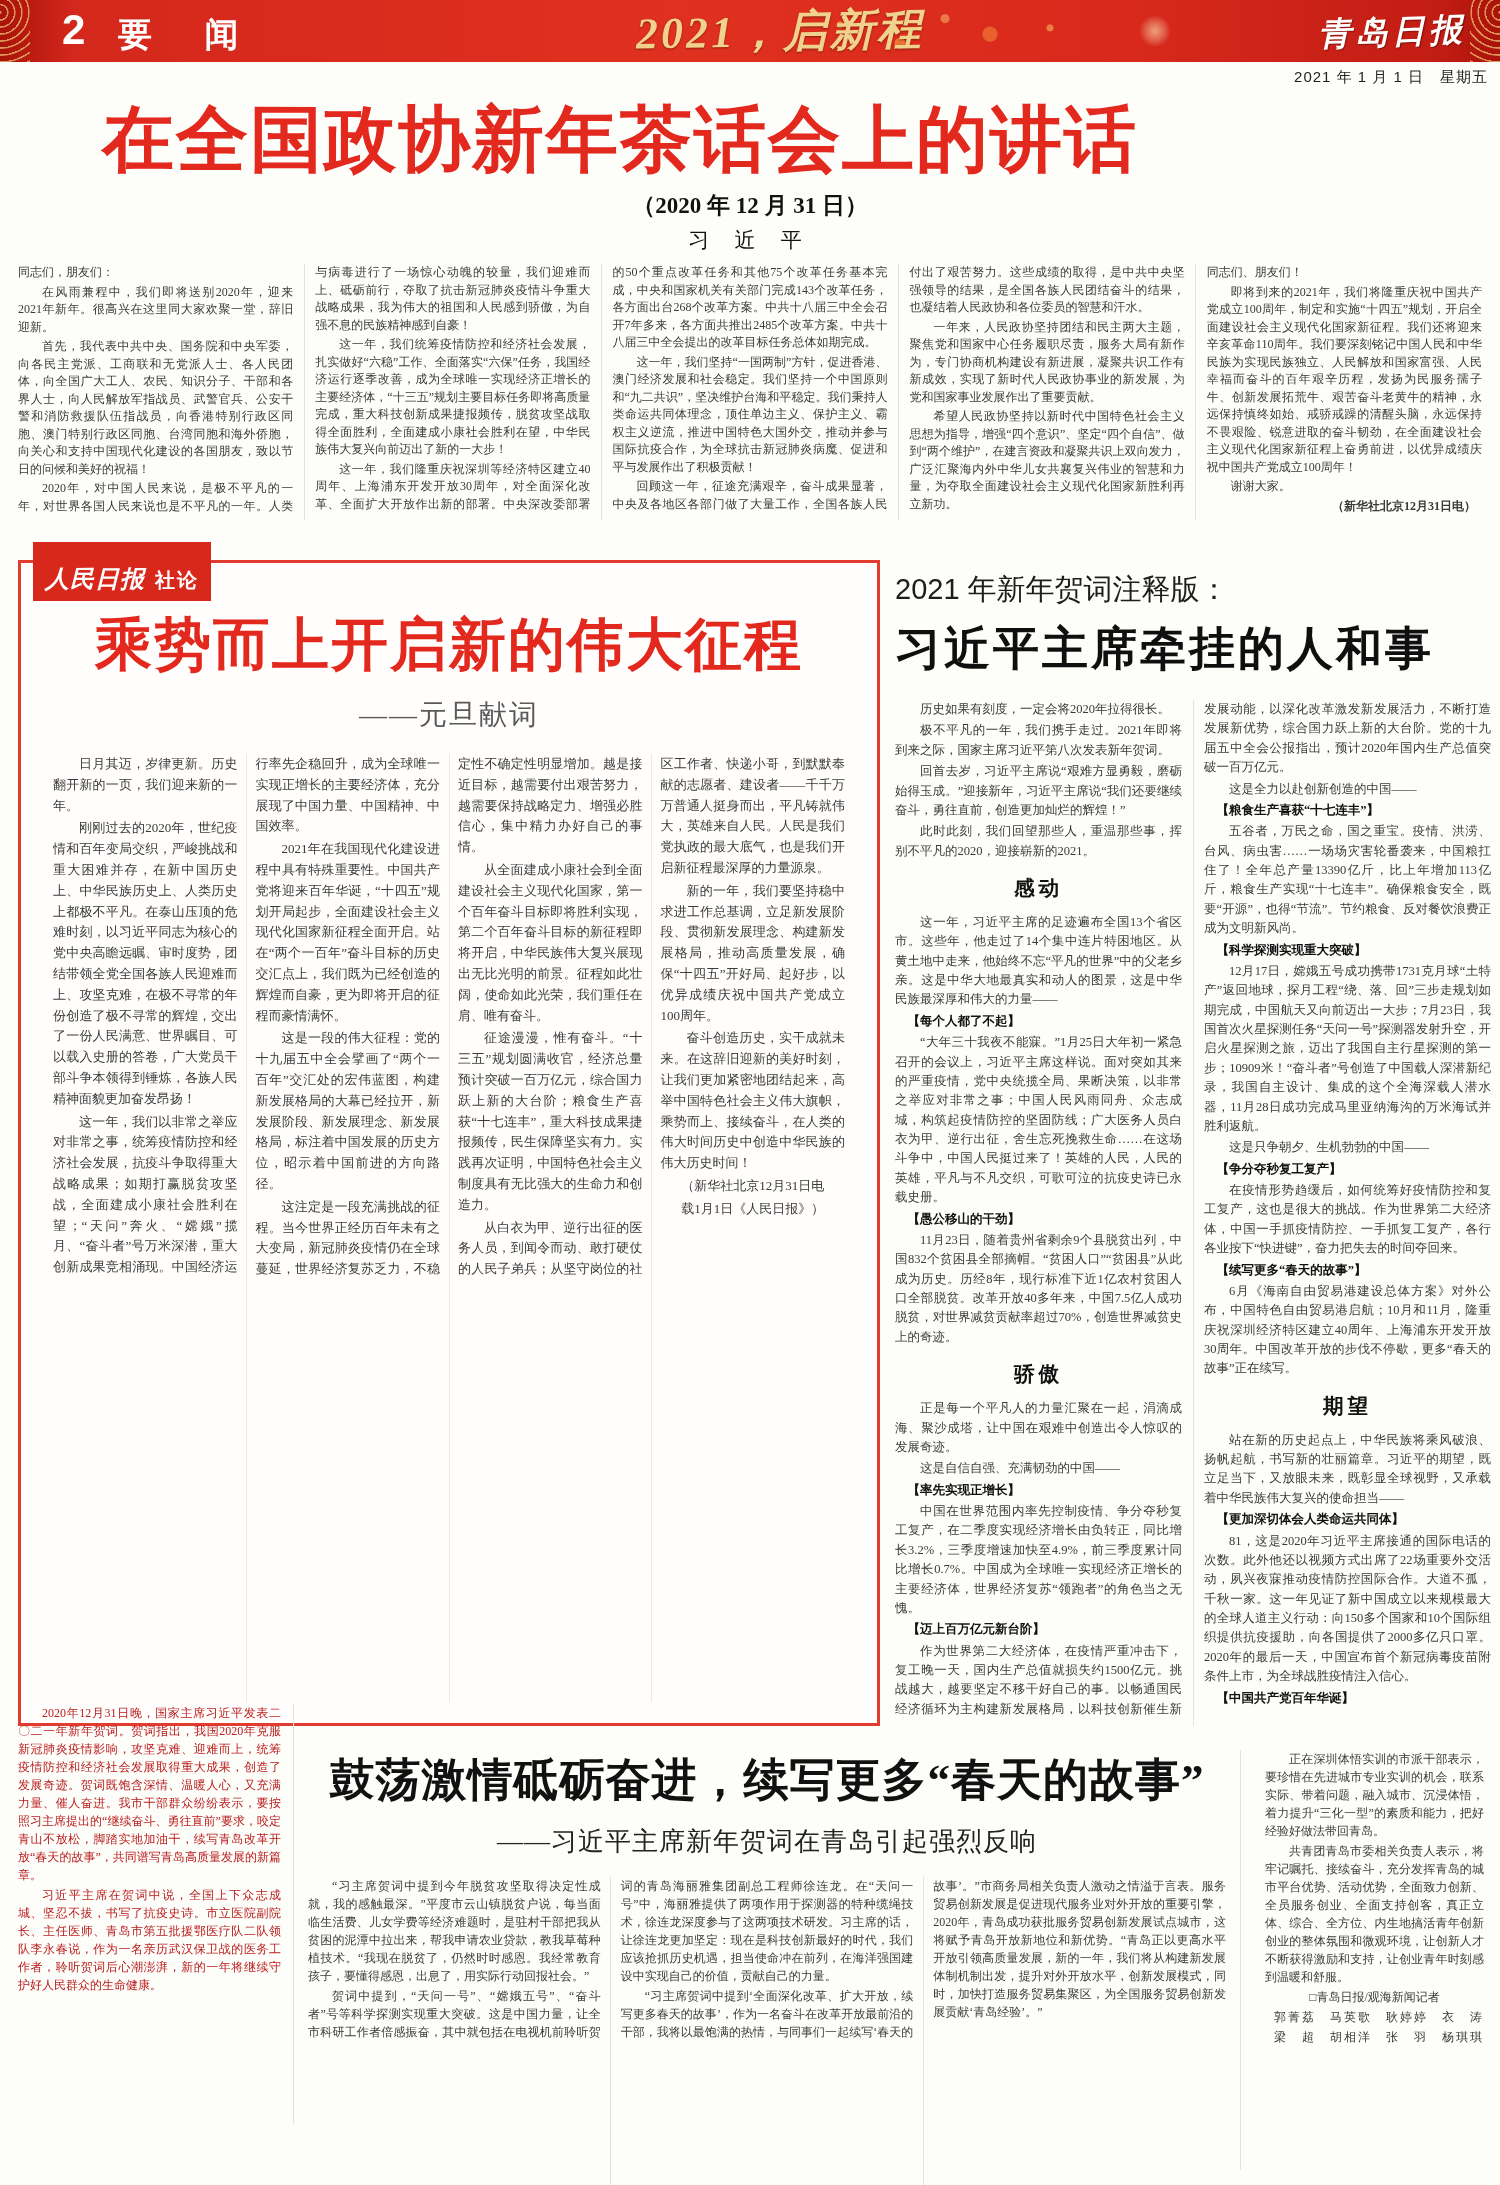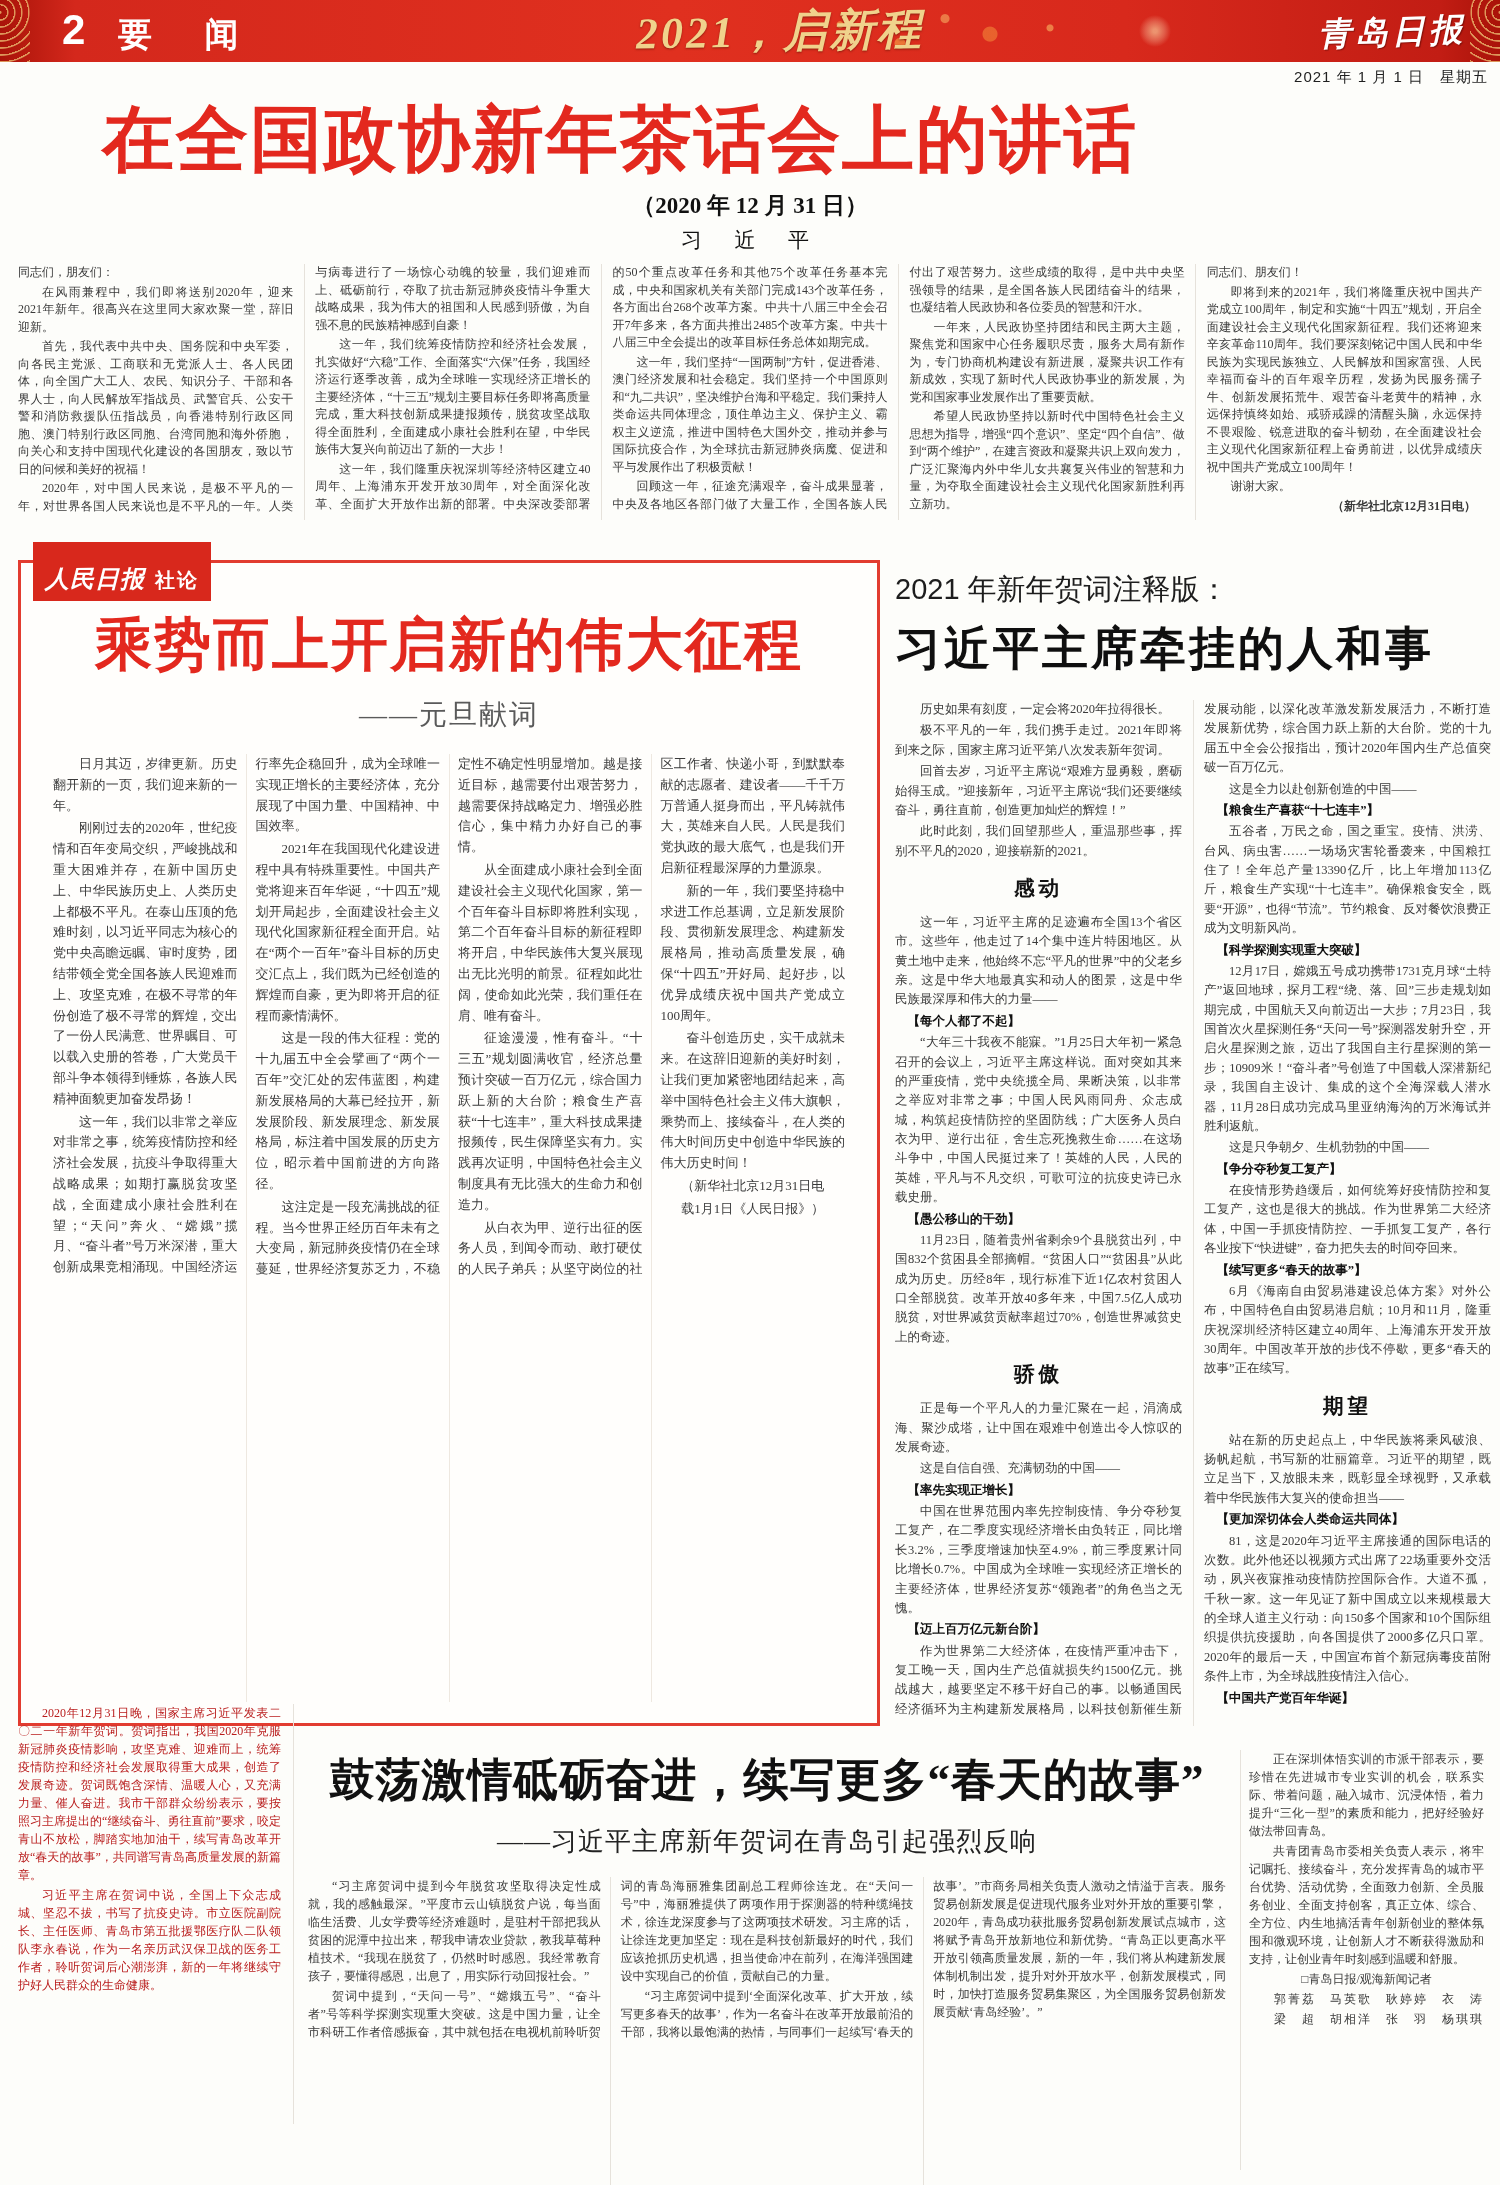--- a/index.html
+++ b/index.html
@@ -54,21 +54,21 @@
   .speech-headline {
     position:absolute; left:0; top:92px; width:1240px; text-align:center;
     font-size:72px; font-weight:900; color:#e3281e; letter-spacing:2px; white-space:nowrap;
   }
   .speech-date {
     position:absolute; left:0; top:190px; width:1500px; text-align:center;
     font-size:23px; font-weight:700; color:#111;
   }
   .speech-author {
     position:absolute; left:0; top:226px; width:1500px; text-align:center;
-    font-size:21px; color:#111; letter-spacing:10px;font-family:Liberation Mono, monospace;
+    font-size:21px; color:#111; letter-spacing:10px;
   }
   .speech-body {
     position:absolute; left:18px; top:264px; width:1464px; height:256px;
     column-count:5; column-gap:22px; column-rule:1px solid #e6e2db;
     font-size:12px; line-height:1.46; text-align:justify; overflow:hidden; color:#3a3a3a;
   }
   
   .editorial-box {
     position:absolute; left:18px; top:560px; width:862px; height:1166px;
     border:3px solid #e23c30; background:#fffefc;
@@ -111,21 +111,21 @@
   }
   .q-sub { text-align:center; font-size:26px; color:#222; margin-top:14px; letter-spacing:1px; }
   .q-body {
     margin-top:18px; height:318px; column-count:3; column-gap:20px;
     column-rule:1px solid #e6e2db; font-size:12px; line-height:1.5;
     text-align:justify; overflow:hidden; color:#3a3a3a;
   }
   .q-right {
     position:absolute; left:1240px; top:1750px; width:244px; height:420px;
     font-size:12px; line-height:1.5; text-align:justify; overflow:hidden;
-    border-left:1px solid #e6e2db; padding-left:8px; color:#3a3a3a;
+    border-left:1px solid #e6e2db; padding-left:24px; color:#3a3a3a;
   }
   
   p { margin:0 0 2px; }
   .t-p  { text-indent:2em; }
   .t-p0 { text-indent:0; }
   .t-h  { text-indent:0; text-align:center; font-weight:700; font-size:1.65em; margin:12px 0 8px; letter-spacing:4px; color:#111; }
   .t-bh { text-indent:1em; font-weight:700; color:#111; }
   .t-sign   { text-indent:0; text-align:right; font-weight:700; padding-right:.5em; }
   .t-credit { text-indent:0; text-align:center; font-weight:400; }
   .t-names  { text-indent:0; text-align:right; font-weight:400; letter-spacing:2px; }

